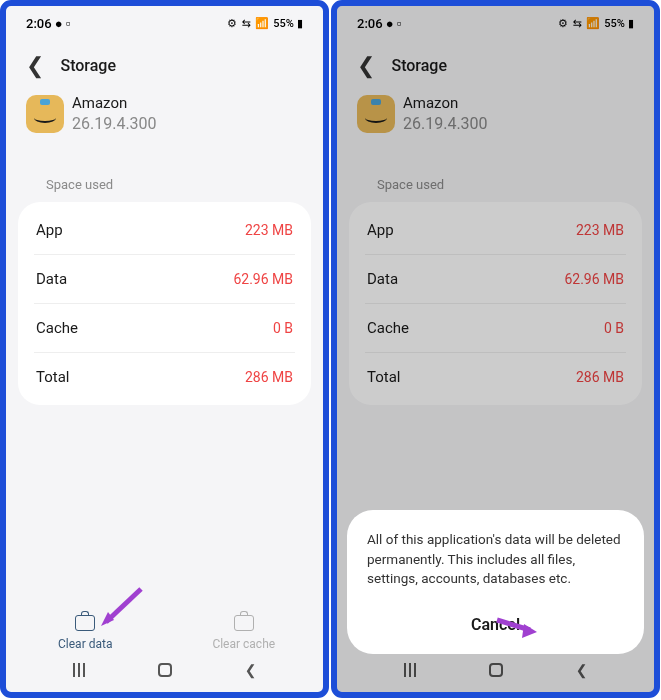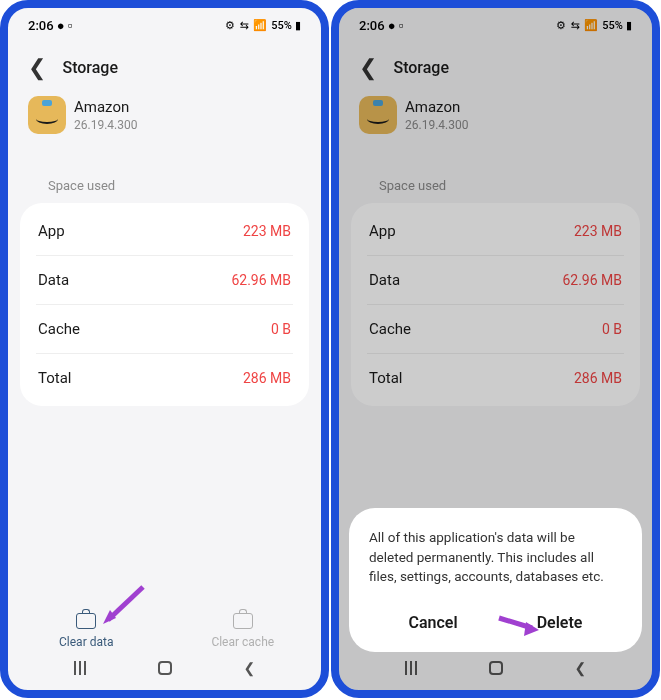--- a/index.html
+++ b/index.html
@@ -1,29 +1,29 @@
 <!DOCTYPE html>
 <html><head>
   <meta charset="utf-8">
   <style>
     * { margin: 0; padding: 0; box-sizing: border-box; font-family: -apple-system, BlinkMacSystemFont, 'Segoe UI', Roboto, sans-serif; }
     body { display: flex; gap: 2px; background: #fff; width: 661px; height: 700px; }
-    .phone { width: 329px; height: 698px; border: 8px solid #1d4ed8; border-radius: 28px; background: #f5f5f7; position: relative; overflow: hidden; }
+    .phone { width: 329px; height: 698px; border: 6px solid #1d4ed8; border-radius: 11px; background: #f5f5f7; position: relative; overflow: hidden; }
     .phone.dimmed::before { content: ''; position: absolute; inset: 0; background: rgba(0,0,0,0.2); z-index: 5; pointer-events: none; }
     .status-bar { display: flex; justify-content: space-between; align-items: center; padding: 10px 20px 6px; font-size: 13px; font-weight: 500; color: #000; }
     .status-right { display: flex; align-items: center; gap: 3px; font-size: 11px; }
     .header { display: flex; align-items: center; padding: 16px 20px 12px; gap: 16px; }
     .back-arrow { font-size: 22px; color: #333; }
     .title { font-size: 16px; font-weight: 500; color: #1a1a1a; }
     .app-info { display: flex; align-items: center; padding: 4px 20px 20px; gap: 8px; }
     .app-icon { width: 38px; height: 38px; background: #e6b85a; border-radius: 10px; position: relative; }
     .app-icon::before { content: ''; position: absolute; top: 4px; left: 50%; transform: translateX(-50%); width: 10px; height: 6px; background: #4aa3d8; border-radius: 2px; }
     .app-icon::after { content: ''; position: absolute; bottom: 10px; left: 8px; right: 8px; height: 8px; border-bottom: 2.5px solid #1a1a1a; border-radius: 0 0 50% 50%; }
     .app-name { font-size: 15px; color: #1a1a1a; }
-    .app-version { font-size: 12px; color: #888; margin-top: 2px; }
+    .app-version { font-size: 16px; color: #888; margin-top: 2px; }
     .section-label { padding: 24px 40px 10px; font-size: 13px; color: #8a8a8a; }
     .card { background: #fff; border-radius: 22px; margin: 0 12px; padding: 4px 16px; }
     .row { display: flex; justify-content: space-between; align-items: center; padding: 15px 2px; border-bottom: 1px solid #eee; }
     .row:last-child { border-bottom: none; }
     .row-label { font-size: 15px; color: #1a1a1a; }
     .row-value { font-size: 14px; color: #ef4444; }
     .bottom-actions { position: absolute; bottom: 31px; left: 0; right: 0; display: flex; }
     .action { flex: 1; display: flex; flex-direction: column; align-items: center; gap: 6px; padding: 10px; font-size: 12px; }
     .action.primary { color: #3a5a7a; }
     .action.disabled { color: #b0b0b0; }
@@ -157,21 +157,20 @@
     </div>
     <div class="action disabled">
       <div class="action-icon"></div>
       <span>Clear cache</span>
     </div>
   </div>
   <div class="dialog">
     <div class="dialog-text">All of this application's data will be deleted permanently. This includes all files, settings, accounts, databases etc.</div>
     <div class="dialog-buttons">
       <div class="dialog-btn">Cancel</div>
-      <div class="dialog-btn">Delete</div>
     </div>
     <div class="arrow" style="bottom:2px; left:145px;">
       <svg viewBox="0 0 50 50">
           <path d="M 5 18 L 38 28" stroke="#a040d0" stroke-width="5" fill="none"></path>
           <path d="M 45 30 L 32 22 L 30 36 Z" fill="#a040d0"></path>
         </svg>
     </div>
   </div>
   <div class="nav-bar">
     <div class="nav-recent">

